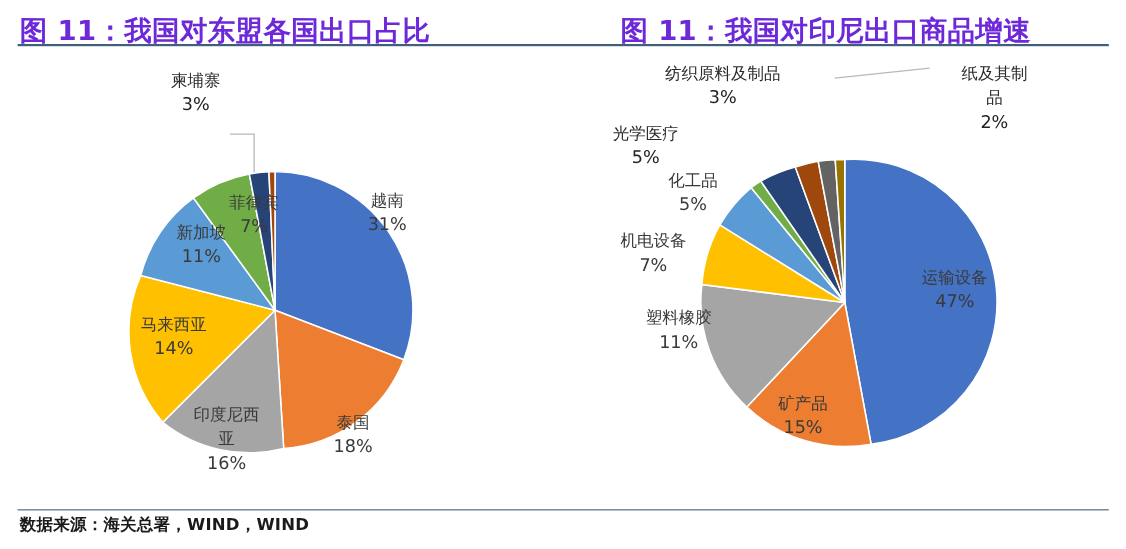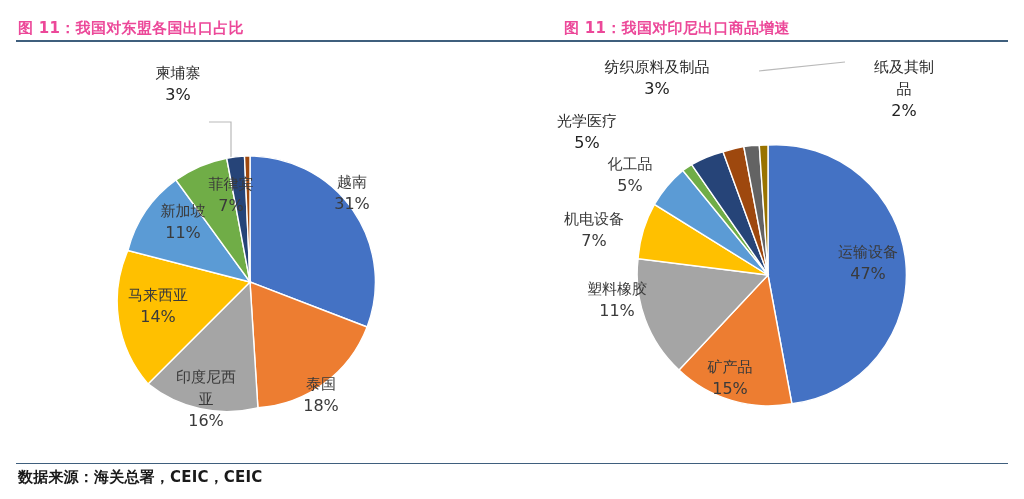--- a/index.html
+++ b/index.html
@@ -12,21 +12,21 @@
   }
   .page{position:relative;width:1024px;height:499px;}
 
   
   .titles{display:flex;width:1024px;height:40px;}
   .title-cell{width:512px;box-sizing:border-box;display:flex;align-items:flex-end;}
   .title-cell.left{padding-left:18px;}
   .title-cell.right{padding-left:52px;}
   .title-text{
     font-family:"DejaVu Sans","Liberation Sans",sans-serif;
-    font-size:15px;font-weight:bold;color:#ec4899;
+    font-size:25px;font-weight:bold;color:#6d28d9;
     letter-spacing:.3px;line-height:24px;
   }
   .rule-top{
     position:absolute;left:16px;top:40px;width:992px;height:0;
     border-top:2.5px solid #3f5f7d;
   }
   .rule-bottom{
     position:absolute;left:16px;top:463px;width:992px;height:0;
     border-top:1.6px solid #3f5f7d;
   }
@@ -170,14 +170,14 @@
         <text class="pv outside" x="145" y="50" text-anchor="middle">3%</text>
 
         <text class="pl outside" x="392" y="28" text-anchor="middle">纸及其制</text>
         <text class="pl outside" x="392" y="50" text-anchor="middle">品</text>
         <text class="pv outside" x="392" y="72" text-anchor="middle">2%</text>
       </svg>
     </div>
   </div>
 
   <div class="rule-bottom"></div>
-  <div class="footnote">数据来源：海关总署，CEIC，CEIC</div>
+  <div class="footnote">数据来源：海关总署，WIND，WIND</div>
 </div>
 
 </body></html>

